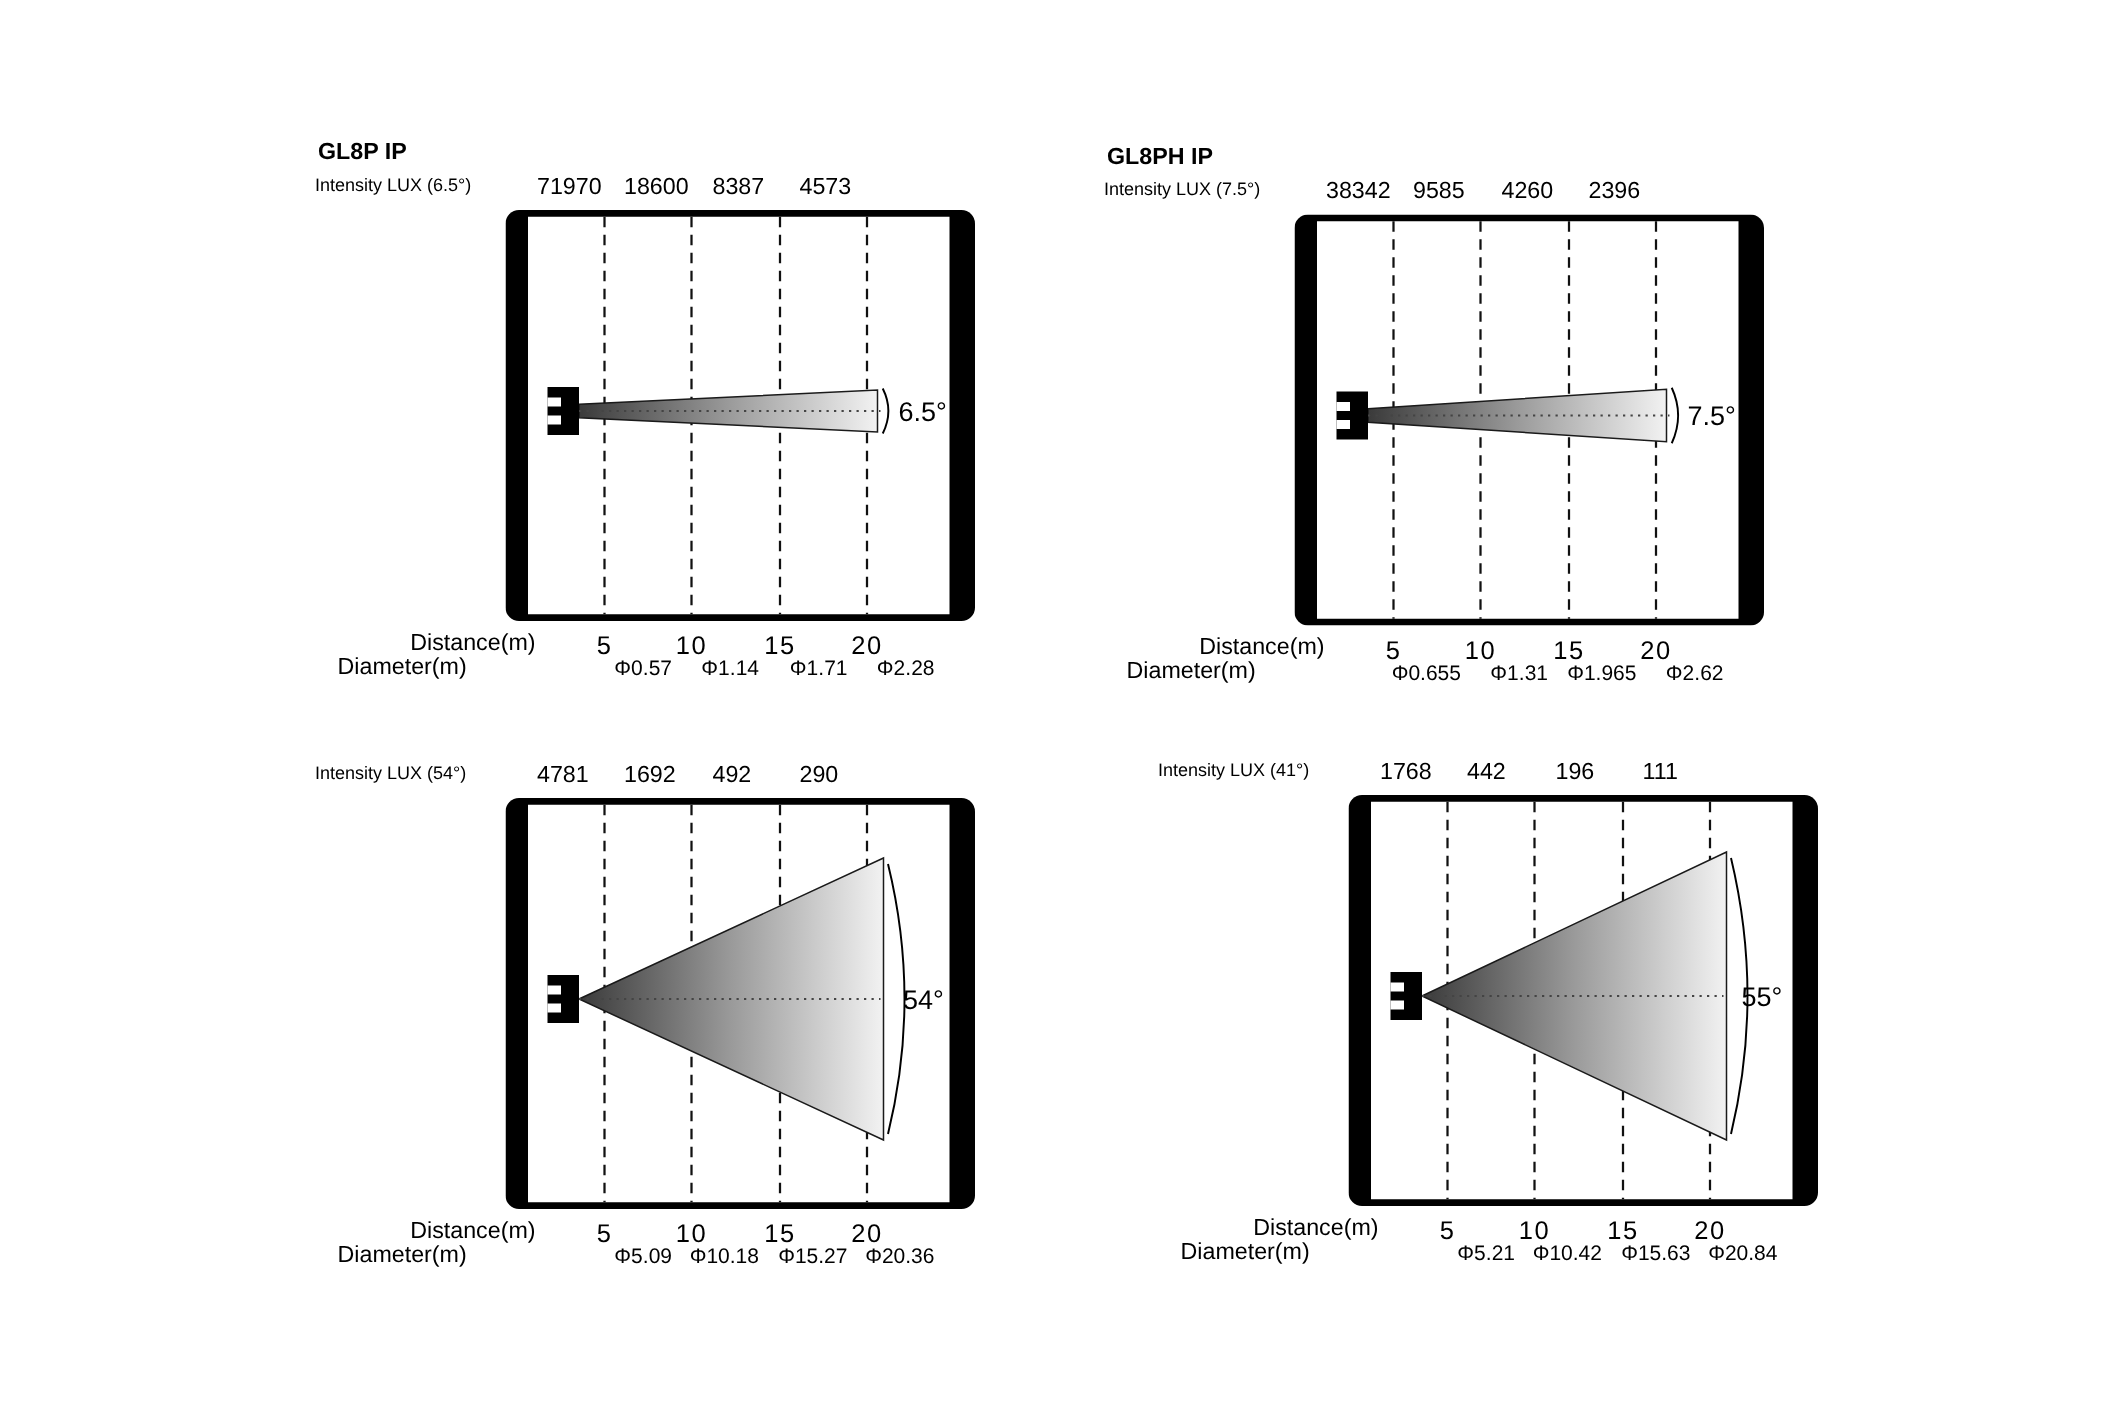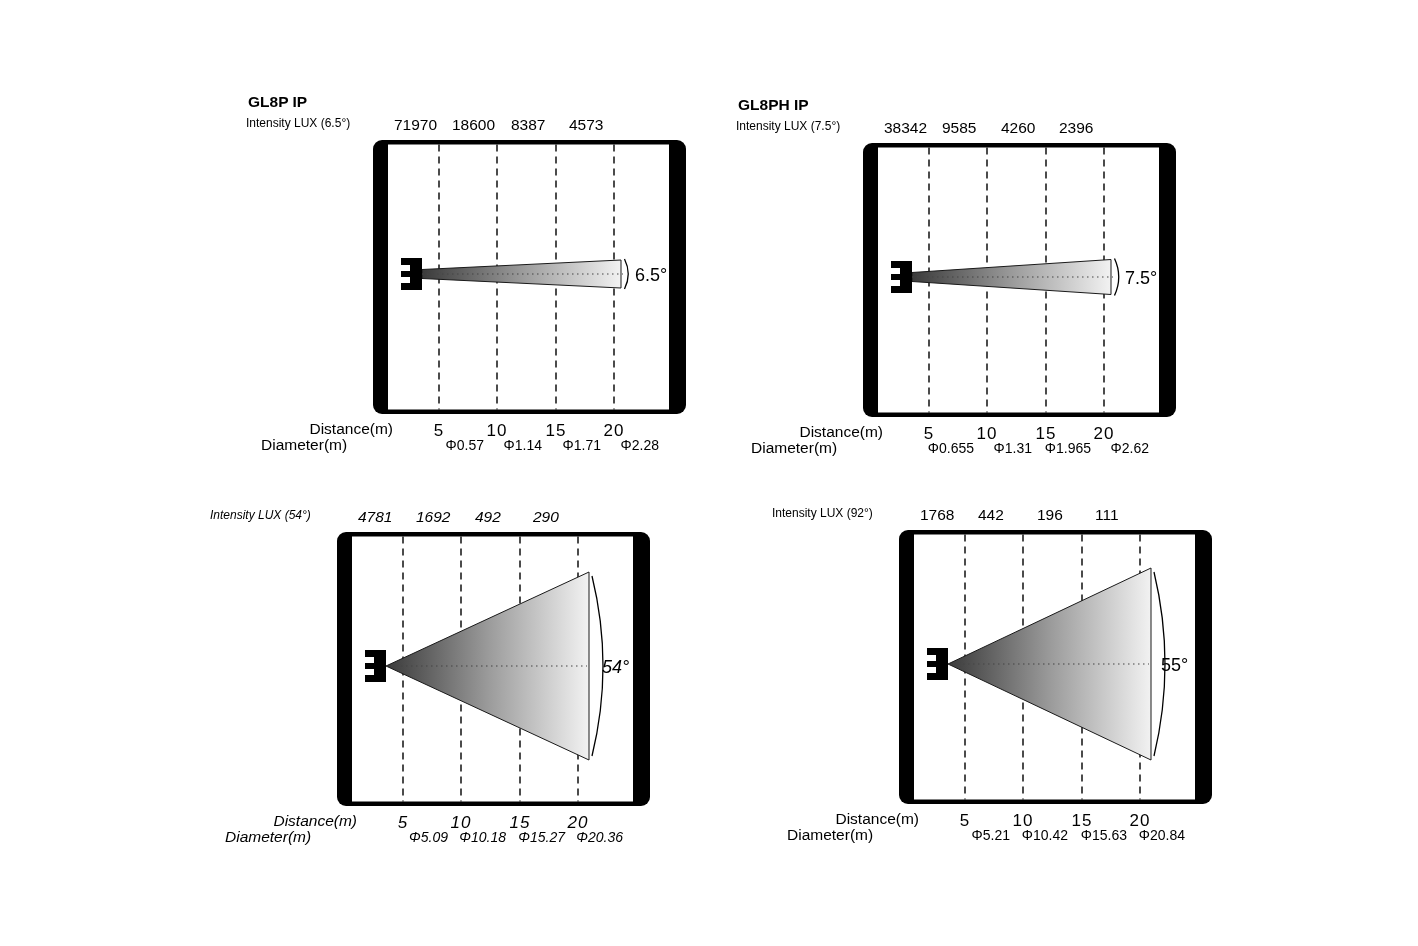--- a/index.html
+++ b/index.html
@@ -1,23 +1,23 @@
 <!DOCTYPE html>
 <html><head>
 <meta charset="utf-8">
 <style>
   html,body{margin:0;padding:0;background:#fff;}
   #canvas{
     position:relative;width:1418px;height:946px;background:#ffffff;overflow:hidden;
     font-family:"Liberation Sans","DejaVu Sans",sans-serif;color:#000;
   }
   .panel{position:absolute;width:313px;height:274px;}
-  #p0{left:337px;top:140px;margin-left:36px;}
+  #p0{left:337px;top:140px;}
   #p1{left:863px;top:143px;}
-  #p2{left:337px;top:532px;font-style:italic;}
+  #p2{left:337px;top:532px;}
   #p3{left:899px;top:530px;}
 
   .title{position:absolute;left:-125px;top:-47px;font-size:15.5px;font-weight:bold;white-space:nowrap;}
   .int-label{position:absolute;left:-127px;top:-24px;font-size:12px;white-space:nowrap;}
   .val{position:absolute;top:-24px;width:90px;text-align:left;font-size:15.5px;white-space:nowrap;}
   .c0{left:21px;} .c1{left:79px;} .c2{left:138px;} .c3{left:196px;}
   .dist-label{position:absolute;left:-112px;top:280px;width:132px;text-align:right;font-size:15.5px;white-space:nowrap;}
   .dist-val{position:absolute;top:281px;width:90px;text-align:center;font-size:17px;letter-spacing:1px;white-space:nowrap;}
   .diam-label{position:absolute;left:-112px;top:296px;width:132px;text-align:left;font-size:15.5px;white-space:nowrap;}
   .diam-val{position:absolute;top:297px;width:90px;text-align:right;font-size:14px;white-space:nowrap;}
@@ -163,21 +163,21 @@
     <div class="dist-val c2">15</div>
     <div class="dist-val c3">20</div>
     <div class="diam-label">Diameter(m)</div>
     <div class="diam-val c0">Φ5.09</div>
     <div class="diam-val c1">Φ10.18</div>
     <div class="diam-val c2">Φ15.27</div>
     <div class="diam-val c3">Φ20.36</div>
   </div>
 
   <div class="panel" id="p3">
-    <div class="int-label">Intensity LUX (92°)</div>
+    <div class="int-label">Intensity LUX (41°)</div>
     <div class="val c0">1768</div>
     <div class="val c1">442</div>
     <div class="val c2">196</div>
     <div class="val c3">111</div>
 
     <svg class="diagram" width="313" height="274" viewBox="0 0 313 274">
       <defs>
         <linearGradient id="g3" x1="0" y1="0" x2="1" y2="0">
           <stop offset="0" stop-color="#3a3a3a"></stop>
             <stop offset="0.5" stop-color="#9a9a9a"></stop>

